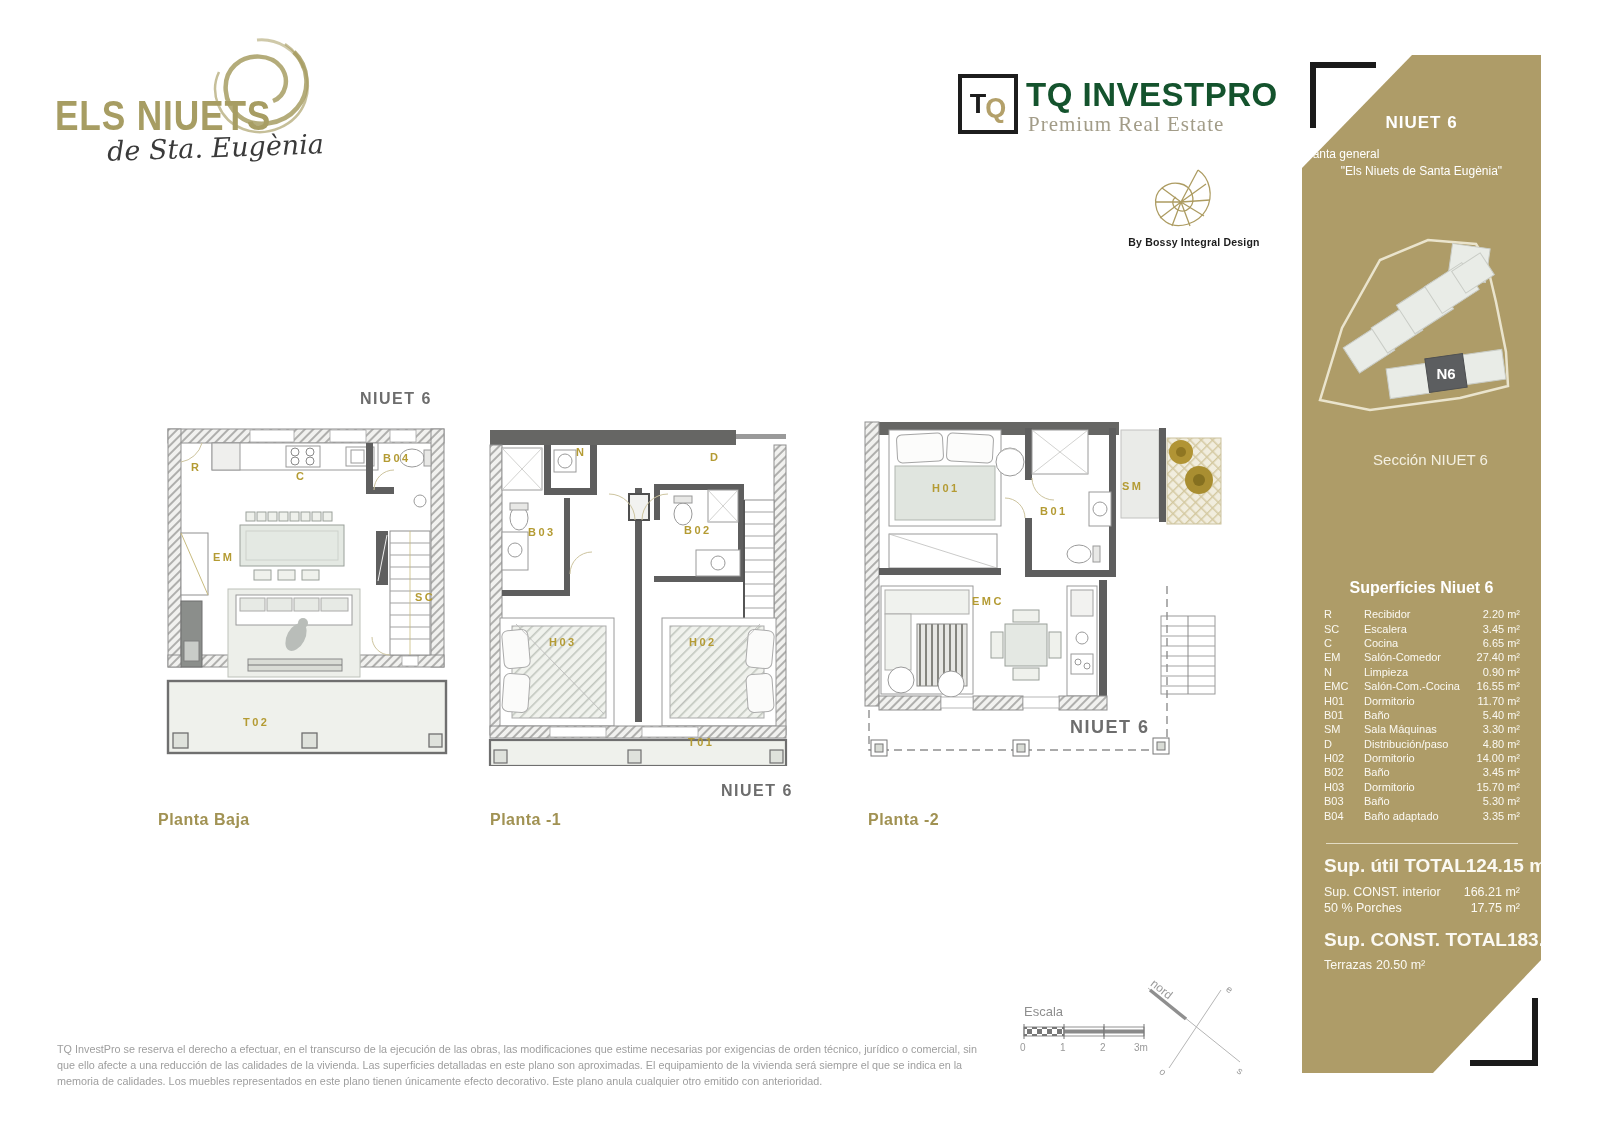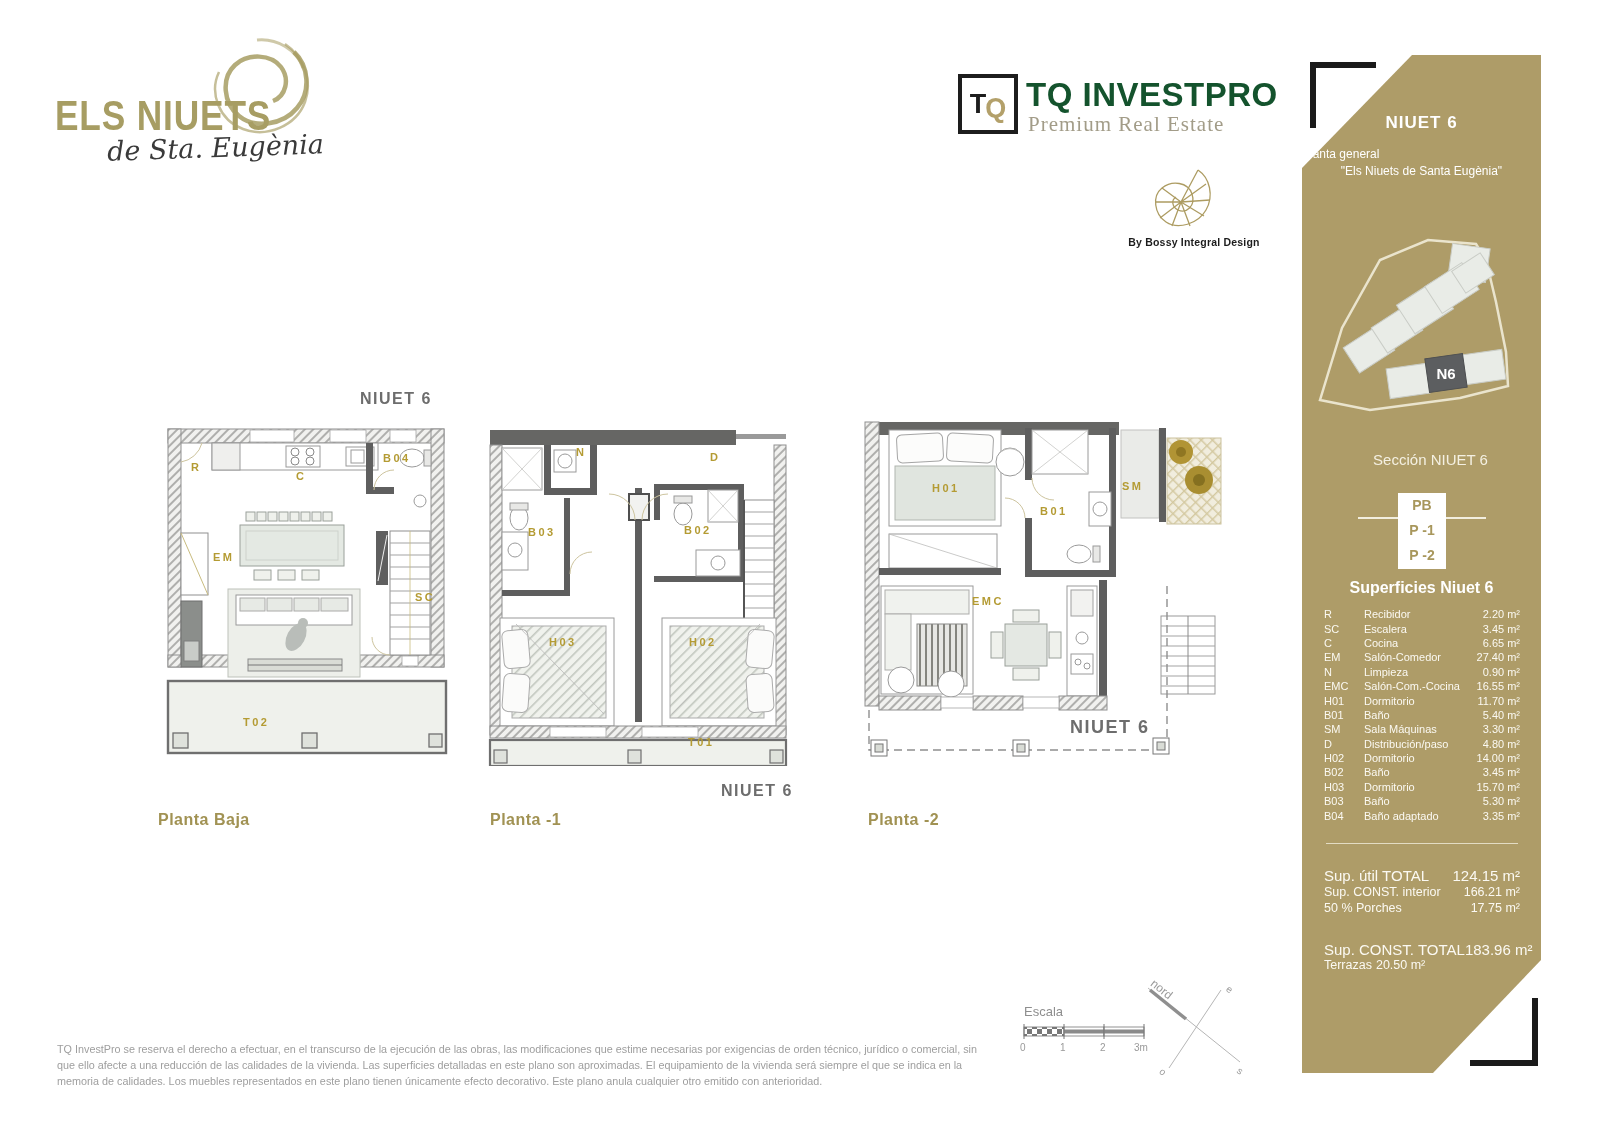--- a/index.html
+++ b/index.html
@@ -40,21 +40,21 @@
   .sb-level{height:25px;line-height:25px;text-align:center;font-size:14px;font-weight:800;color:#A8975C;}
   .sb-line{position:absolute;top:24px;height:2px;background:#F2EEDF;}
   .sb-line.l{left:56px;width:40px;} .sb-line.r{left:144px;width:40px;}
   .sb-surf-title{left:0;top:524px;width:100%;text-align:center;font-size:16px;font-weight:800;}
   .sb-table{left:22px;top:552px;width:196px;}
   .srow{display:flex;height:14.4px;align-items:center;font-size:11px;color:#FBF9F2;}
   .scode{width:40px;} .sname{flex:1;white-space:nowrap;} .sarea{text-align:right;white-space:nowrap;}
   .sb-divider{left:24px;top:788px;width:192px;height:1px;background:#E3DCC4;}
   .trow{position:absolute;left:22px;width:196px;display:flex;justify-content:space-between;
         font-size:12.5px;color:#FBF9F2;white-space:nowrap;}
-  .trow.bold{font-weight:400;font-size:15px;margin-top:12px;}
+  .trow.bold{font-weight:700;font-size:19px;}
 
   .bracket-tl{left:1310px;top:62px;width:60px;height:60px;border-top:6px solid #1A1A1A;border-left:6px solid #1A1A1A;}
   .bracket-br{left:1470px;top:998px;width:62px;height:62px;border-bottom:6px solid #1A1A1A;border-right:6px solid #1A1A1A;}
 
   
   .floor-tag{position:absolute;font-size:16px;font-weight:800;color:#6D6D6D;letter-spacing:1.5px;white-space:nowrap;}
   .room-label{position:absolute;font-size:11px;font-weight:800;color:#B49B33;letter-spacing:2.5px;white-space:nowrap;}
   .plan-label{position:absolute;font-size:16px;font-weight:800;color:#A19253;letter-spacing:.5px;white-space:nowrap;}
 
   
@@ -140,29 +140,20 @@
         <rect x="154" y="122" width="40" height="30" transform="rotate(-8 174 137)"></rect>
       </g>
       <g>
         <rect x="117" y="126" width="38" height="34" transform="rotate(-8 136 143)" fill="#5C5E60" stroke="#4C4E50"></rect>
         <text x="136" y="149" text-anchor="middle" font-family="Liberation Sans,sans-serif" font-size="15" font-weight="800" fill="#FFF">N6</text>
       </g>
     </svg>
 
     <div class="abs sb-section-title">Sección NIUET 6</div>
 
-    <div class="abs sb-diagram">
-      <div class="sb-line l"></div>
-      <div class="sb-line r"></div>
-      <div class="sb-levelbox">
-        <div class="sb-level">PB</div>
-        <div class="sb-level">P -1</div>
-        <div class="sb-level">P -2</div>
-      </div>
-    </div>
 
     <div class="abs sb-surf-title">Superficies Niuet 6</div>
     <div class="abs sb-table">
         <div class="srow">
           <span class="scode">R</span>
           <span class="sname">Recibidor</span>
           <span class="sarea">2.20 m²</span>
         </div>
         <div class="srow">
           <span class="scode">SC</span>

